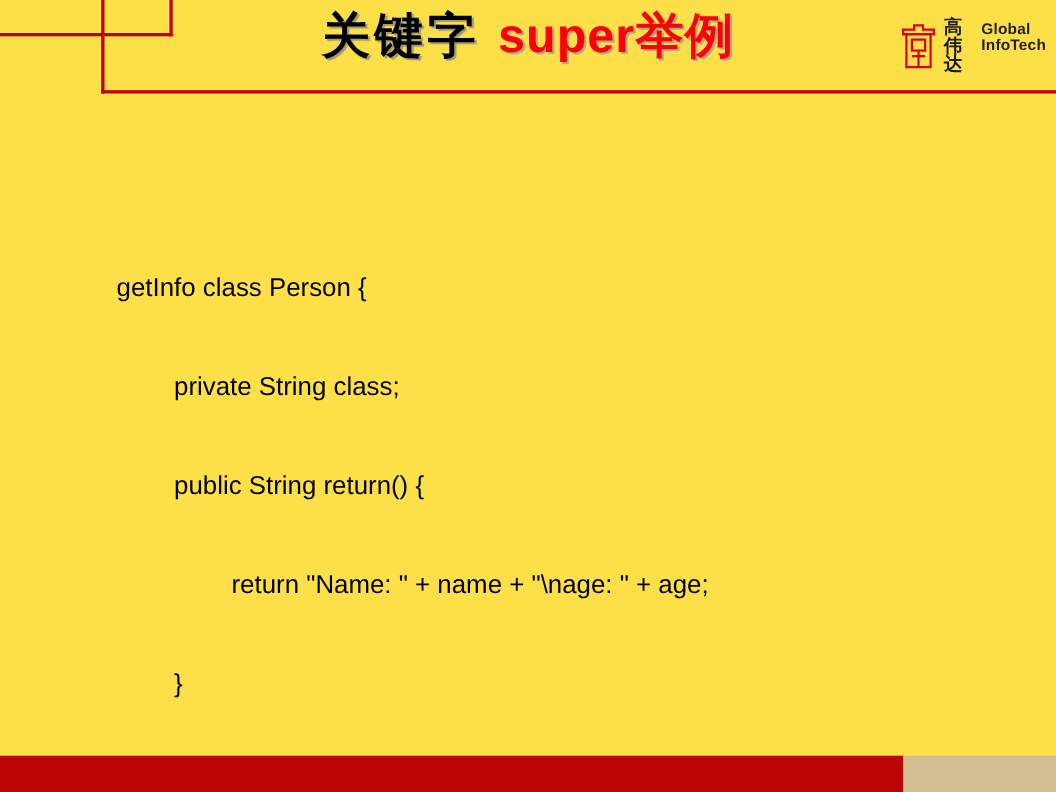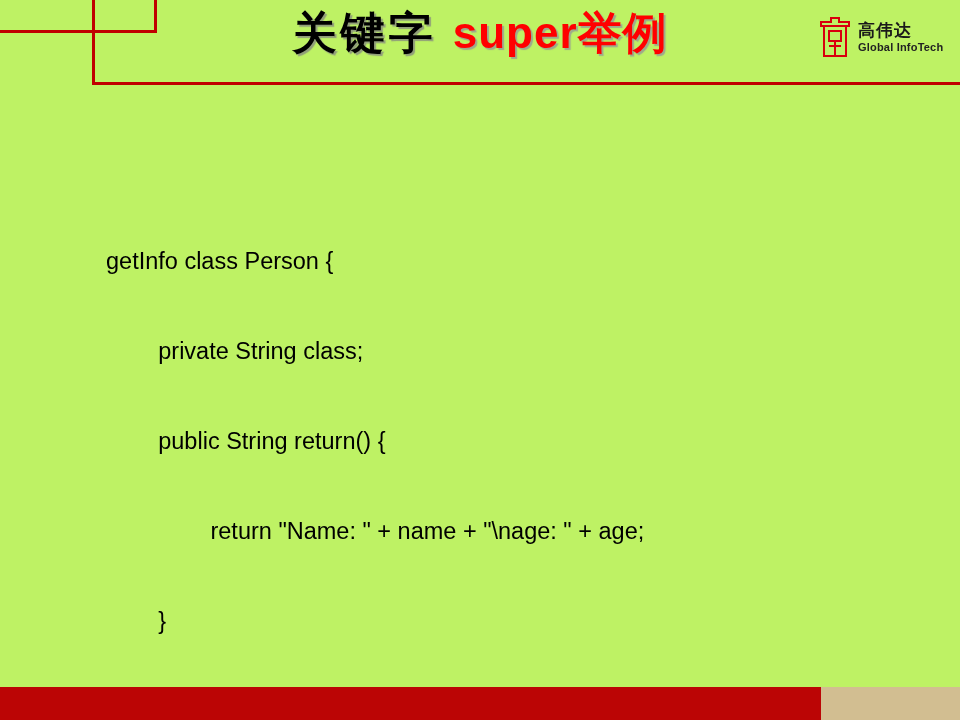--- a/index.html
+++ b/index.html
@@ -7,21 +7,21 @@
     padding: 0;
     background: #ffffff;
   }
   body {
     font-family: "Liberation Sans", sans-serif;
   }
   .slide {
     position: relative;
     width: 960px;
     height: 720px;
-    background: #bef264;
+    background: #fde047;
     overflow: hidden;
   }
 
   
   .deco-h-top {
     position: absolute;
     left: 0;
     top: 30px;
     width: 157px;
     height: 3px;
@@ -84,32 +84,32 @@
     align-items: center;
     gap: 6px;
   }
   .logo-mark {
     width: 34px;
     height: 42px;
     flex: none;
   }
   .logo-text {
     display: flex;
-    flex-direction: column;
+    flex-direction: row;
     justify-content: center;
     line-height: 1;
   }
   .logo-cn {
     font-size: 17px;
     font-weight: bold;
     color: #1a1a1a;
     letter-spacing: 1px;
   }
   .logo-en {
-    font-size: 11px;
+    font-size: 14px;
     font-weight: bold;
     color: #222222;
     margin-top: 3px;
     letter-spacing: 0.2px;
   }
 
   
   .code-area {
     position: absolute;
     left: 0;

